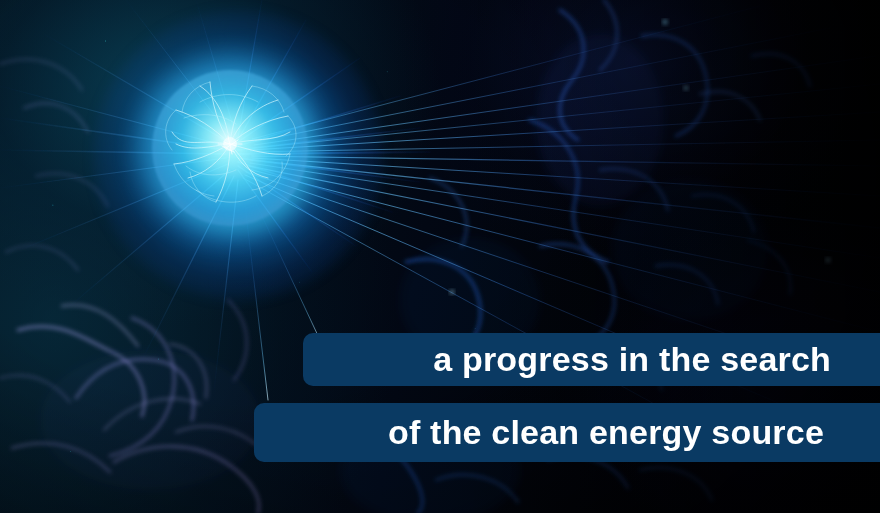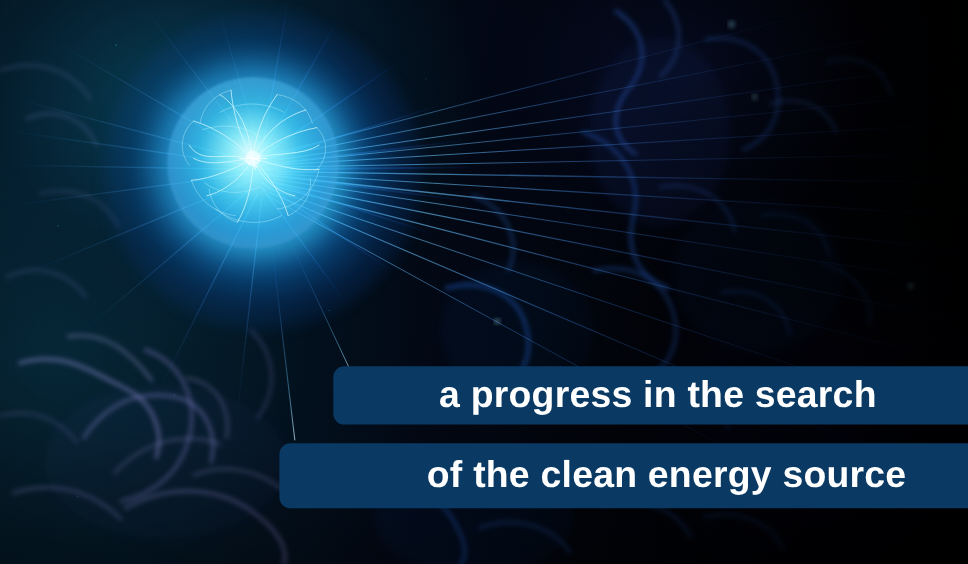--- a/index.html
+++ b/index.html
@@ -129,21 +129,21 @@
     justify-content: flex-end;
     white-space: nowrap;
   }
   #caption-line-1 {
     left: 303px;
     top: 333px;
     width: 577px;
     height: 53px;
     border-top-left-radius: 10px;
     border-bottom-left-radius: 10px;
-    padding-right: 83px;
+    padding-right: 49px;
     box-sizing: border-box;
   }
   #caption-line-2 {
     left: 218px;
     top: 403px;
     width: 662px;
     height: 59px;
     border-top-left-radius: 10px;
     border-bottom-left-radius: 10px;
     padding-right: 92px;

